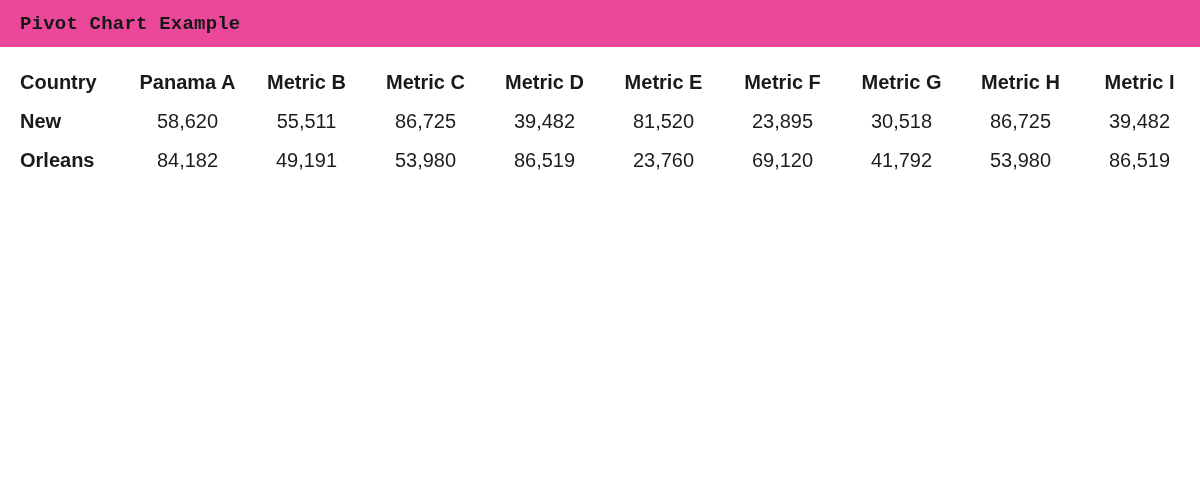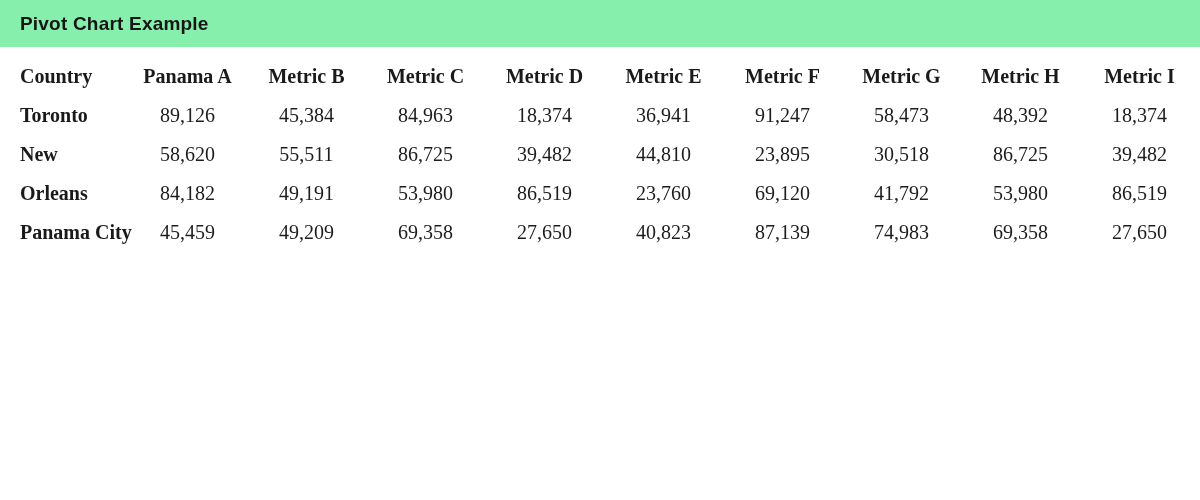--- a/index.html
+++ b/index.html
@@ -23,25 +23,24 @@
     box-sizing: border-box;
     padding-left: 20px;
   }
   .title {
     font-size: 19px;
     font-weight: 700;
     color: #161616;
     letter-spacing: 0.2px;
   }
   table.pivot {
-    margin-top: 10px;
+    margin-top: 16px;
     border-collapse: collapse;
     table-layout: fixed;
     width: 1199px;
-    font-family: Liberation Serif, serif;
   }
   table.pivot tr {
     height: 39px;
   }
   table.pivot th, table.pivot td {
     padding: 0;
     font-size: 20px;
     vertical-align: middle;
     white-space: nowrap;
     overflow: visible;
@@ -61,82 +60,58 @@
     font-weight: 700;
   }
   tbody td.num-col {
     font-weight: 400;
     color: #1d1d1d;
   }
 </style>
 </head>
 <body>
 
-<div class="header-bar" style="background: #86efac;">
+<div class="header-bar" style="background: #ec4899; font-family: Liberation Mono, monospace;">
   <span class="title">Pivot Chart Example</span>
 </div>
 
 <table class="pivot">
     <thead>
       <tr>
         <th class="label-col">Country</th>
         <th class="num-col">Panama A</th>
         <th class="num-col">Metric B</th>
         <th class="num-col">Metric C</th>
         <th class="num-col">Metric D</th>
         <th class="num-col">Metric E</th>
         <th class="num-col">Metric F</th>
         <th class="num-col">Metric G</th>
         <th class="num-col">Metric H</th>
         <th class="num-col">Metric I</th>
       </tr>
     </thead>
     <tbody>
       <tr>
-        <th scope="row" class="label-col">Toronto</th>
-        <td class="num-col">89,126</td>
-        <td class="num-col">45,384</td>
-        <td class="num-col">84,963</td>
-        <td class="num-col">18,374</td>
-        <td class="num-col">36,941</td>
-        <td class="num-col">91,247</td>
-        <td class="num-col">58,473</td>
-        <td class="num-col">48,392</td>
-        <td class="num-col">18,374</td>
-      </tr>
-      <tr>
         <th scope="row" class="label-col">New</th>
         <td class="num-col">58,620</td>
         <td class="num-col">55,511</td>
         <td class="num-col">86,725</td>
         <td class="num-col">39,482</td>
-        <td class="num-col">44,810</td>
+        <td class="num-col">81,520</td>
         <td class="num-col">23,895</td>
         <td class="num-col">30,518</td>
         <td class="num-col">86,725</td>
         <td class="num-col">39,482</td>
       </tr>
       <tr>
         <th scope="row" class="label-col">Orleans</th>
         <td class="num-col">84,182</td>
         <td class="num-col">49,191</td>
         <td class="num-col">53,980</td>
         <td class="num-col">86,519</td>
         <td class="num-col">23,760</td>
         <td class="num-col">69,120</td>
         <td class="num-col">41,792</td>
         <td class="num-col">53,980</td>
         <td class="num-col">86,519</td>
       </tr>
-      <tr>
-        <th scope="row" class="label-col">Panama City</th>
-        <td class="num-col">45,459</td>
-        <td class="num-col">49,209</td>
-        <td class="num-col">69,358</td>
-        <td class="num-col">27,650</td>
-        <td class="num-col">40,823</td>
-        <td class="num-col">87,139</td>
-        <td class="num-col">74,983</td>
-        <td class="num-col">69,358</td>
-        <td class="num-col">27,650</td>
-      </tr>
     </tbody>
   </table>
 
 </body></html>

